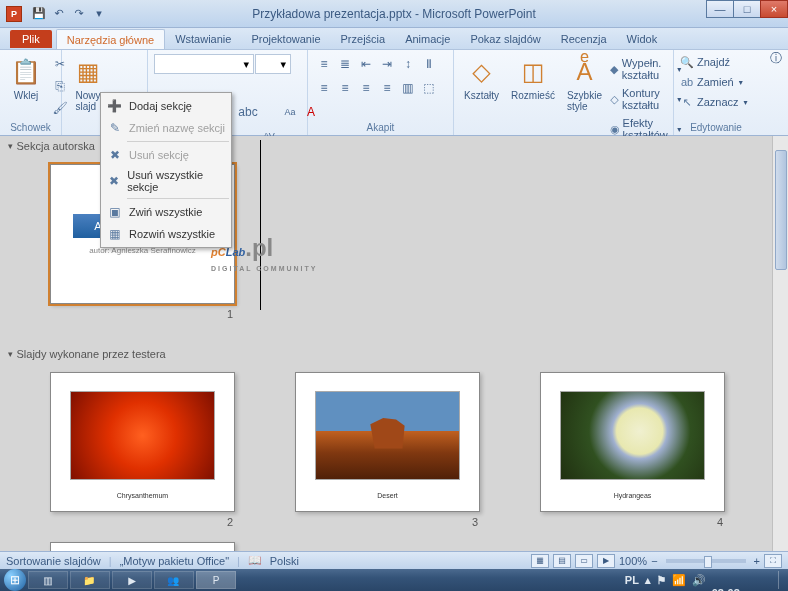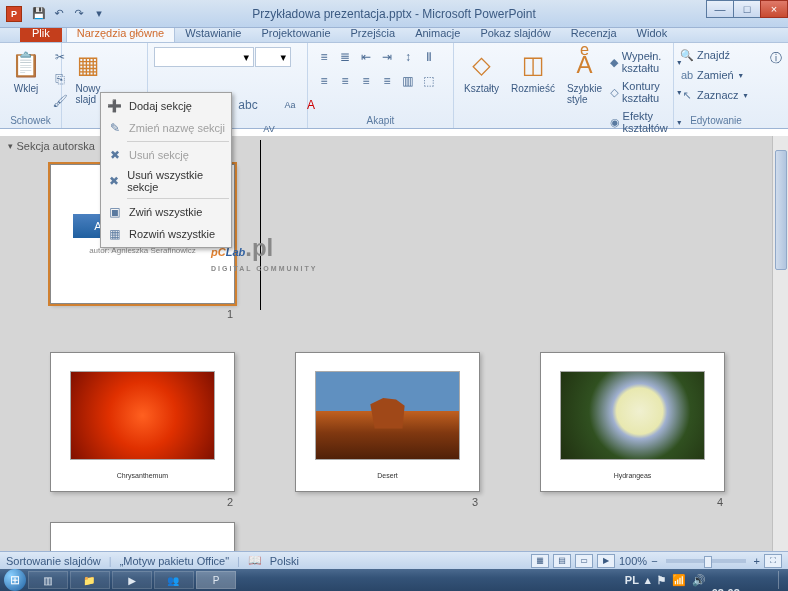--- a/index.html
+++ b/index.html
@@ -5,21 +5,21 @@
 * { margin:0; padding:0; box-sizing:border-box; font-family:"Segoe UI",Tahoma,sans-serif; font-size:11px; }
 body { width:788px; height:591px; background:#fff; overflow:hidden; position:relative; }
 .titlebar { height:28px; background:linear-gradient(#d7e4f2,#bdd3ed); display:flex; align-items:center; position:relative; border-bottom:1px solid #9db4d4; }
 .app-icon { width:16px; height:16px; margin:0 4px 0 6px; background:#d04424; border:1px solid #a03010; display:flex; align-items:center; justify-content:center; color:#fff; font-weight:bold; font-size:9px; }
 .qat { display:flex; gap:2px; margin-left:4px; }
 .qat-btn { width:18px; height:18px; display:flex; align-items:center; justify-content:center; color:#3b5a82; cursor:pointer; }
 .title-text { position:absolute; left:50%; transform:translateX(-50%); color:#3b5a82; font-size:12px; }
 .winctrls { position:absolute; right:0; top:0; display:flex; }
 .winctrl { width:28px; height:18px; display:flex; align-items:center; justify-content:center; cursor:pointer; border:1px solid #5a7aa0; margin-left:-1px; background:linear-gradient(#e8f0fa,#c8d8ee); font-size:11px; color:#3b5a82; }
 .winctrl.close { background:linear-gradient(#e07a6a,#c84a30); color:#fff; border-color:#a03020; }
-.tabs { height:15px; background:linear-gradient(#dce8f6,#c9dbf0); display:flex; align-items:flex-end; padding-left:18px; border-bottom:1px solid #b0c4de; }
+.tabs { height:22px; background:linear-gradient(#dce8f6,#c9dbf0); display:flex; align-items:center; padding-left:8px; border-bottom:1px solid #b0c4de; }
 .tab { padding:4px 10px 3px; color:#3b5a82; cursor:pointer; font-size:11px; }
 .tab.file { background:#c43e1c; color:#fff; border-radius:2px 2px 0 0; margin-left:2px; margin-right:4px; padding:3px 12px; }
 .tab.active { background:#f4f8fd; border:1px solid #b0c4de; border-bottom:none; border-radius:2px 2px 0 0; color:#d06a2c; }
 .ribbon { height:86px; background:linear-gradient(#f4f8fd,#e4edf8); border-bottom:1px solid #9db4d4; display:flex; position:relative; }
 .group { border-right:1px solid #c5d6eb; padding:2px 6px 0; display:flex; flex-direction:column; height:100%; }
 .group-label { text-align:center; font-size:10px; color:#5a7aa0; margin-top:auto; padding-bottom:2px; }
 .big-btn { display:flex; flex-direction:column; align-items:center; padding:2px 4px; cursor:pointer; gap:2px; }
 .big-btn .ico { width:32px; height:32px; display:flex; align-items:center; justify-content:center; font-size:24px; color:#d08030; }
 .big-btn .lbl { font-size:10px; color:#3b5a82; line-height:11px; }
 .group-body { display:flex; gap:4px; flex:1; align-items:flex-start; padding-top:2px; }
@@ -279,20 +279,21 @@
   <div class="section-hdr">Sekcja autorska</div>
   <div class="slides-row">
     <div class="slide-wrap">
       <div class="slide title-slide sel">
         <div class="banner">Album fotograficzny</div>
         <div class="author">autor: Agnieszka Serafinowicz</div>
       </div>
       <div class="slide-num">1</div>
     </div>
   </div>
+  <div class="section-hdr">Slajdy wykonane przez testera</div>
   <div class="slides-row">
     <div class="slide-wrap">
       <div class="slide photo-slide">
           <div class="photo flower"></div>
           <div class="caption">Chrysanthemum</div>
         </div>
       <div class="slide-num">2</div>
     </div>
     <div class="slide-wrap">
       <div class="slide photo-slide">

